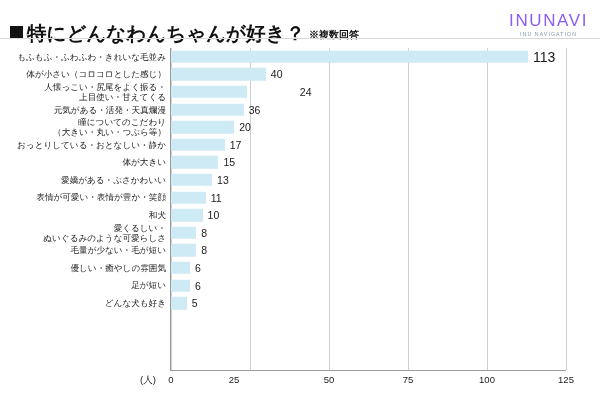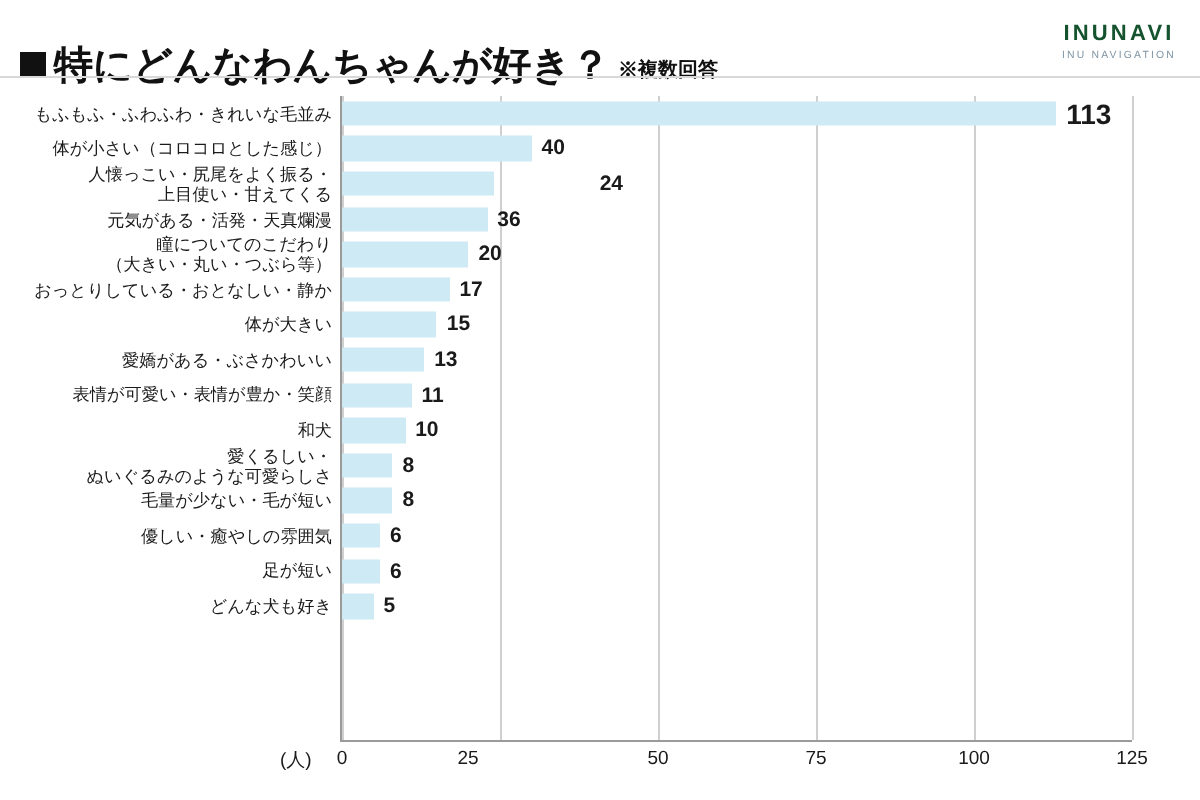--- a/index.html
+++ b/index.html
@@ -62,24 +62,24 @@
   }
 
   .logo {
     position: absolute;
     right: 12px;
     top: 12px;
     text-align: center;
     color: #7a8f9e;
   }
   .logo-main {
-    font-size: 11px;
-    font-weight: bold;
+    font-size: 17px;
+    font-weight: normal;
     letter-spacing: 1.6px;
-    color: #14532d;
+    color: #8b5cf6;
     line-height: 1;
   }
   .logo-sub {
     font-size: 5.2px;
     letter-spacing: 1.1px;
     color: #7f95a4;
     margin-top: 3px;
     line-height: 1;
   }
 
@@ -167,21 +167,21 @@
     border: 0;
   }
   .bar.first {
     background: #cfeaf6;
   }
   .bar-value {
     position: absolute;
     top: 50%;
     transform: translateY(-50%);
     font-size: 10.5px;
-    font-weight: bold;
+    font-weight: normal;
     color: #1a1a1a;
     white-space: nowrap;
     text-align: center;
   }
   .bar-value.big {
     font-size: 14px;
   }
 
   
   .xticks {

